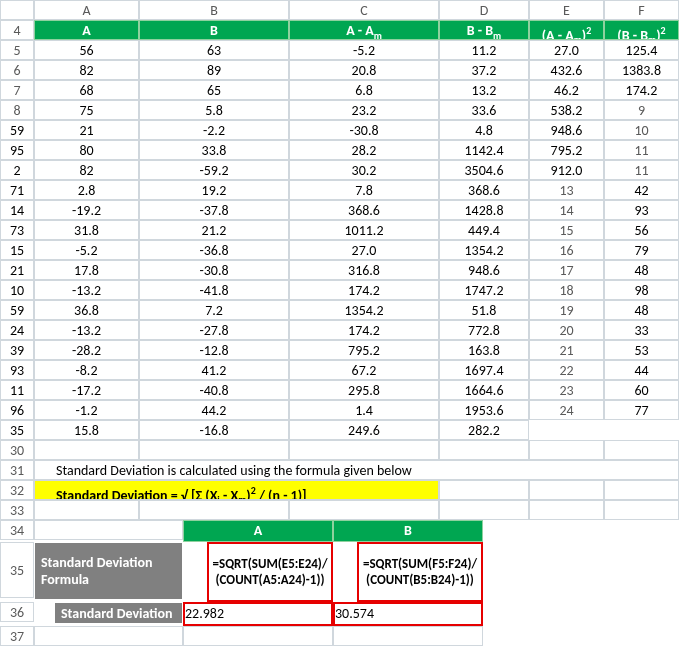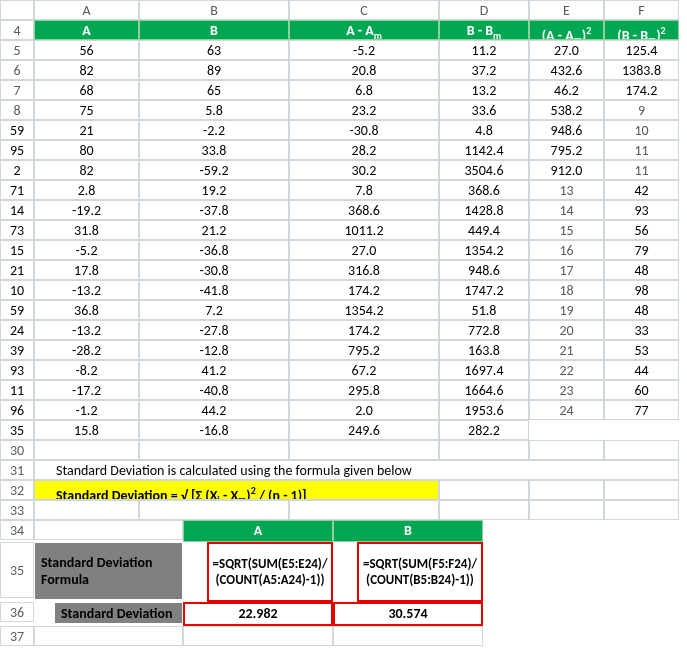--- a/index.html
+++ b/index.html
@@ -9,23 +9,23 @@
   .rh { background: #fff; text-align: center; color: #5a5a5a; }
   .green { background: #00a651; color: #fff; text-align: center; font-weight: bold; border-color:#8fd19e;}
   .data { text-align: center; }
   .txt { text-align: left; border:1px solid #d0d7dd; padding-left:21px;}
   .yellow { background: #ffff00; }
   .empty { border:1px solid #d0d7dd; }
   sub { font-size: 10px; }
   sup { font-size: 10px; }
 
   .block2 { display:grid; grid-template-columns: 34px 149px 150px 150px; margin-top:0;}
-  .gray { background:#808080; color:#000000; font-weight:bold; border:1px solid #fff; display:flex; align-items:center; padding-left:6px;}
+  .gray { background:#808080; color:#ffffff; font-weight:bold; border:1px solid #fff; display:flex; align-items:center; padding-left:6px;}
   .redbox { border:2px solid #e60000; text-align:center; font-weight:bold; display:flex; align-items:center; justify-content:center; flex-direction:column; font-size:13px; line-height:1.25;margin-left:24px;}
-  .redthin { border:2px solid #e60000; text-align:center; font-weight:bold; height:20px; line-height:20px;}
+  .redthin { border:2px solid #e60000; text-align:left; font-weight:normal; height:20px; line-height:20px;}
   .green2 { background:#00a651; color:#fff; text-align:center; font-weight:bold; height:20px; line-height:20px; border:1px solid #8fd19e;}
 </style>
 </head>
 <body>
 
 <div class="sheet">
   <div class="cell ch"></div>
   <div class="cell ch">A</div>
   <div class="cell ch">B</div>
   <div class="cell ch">C</div>
@@ -163,21 +163,21 @@
     <div class="cell data">11</div>
     <div class="cell data">-17.2</div>
     <div class="cell data">-40.8</div>
     <div class="cell data">295.8</div>
     <div class="cell data">1664.6</div>
     <div class="cell rh">23</div>
     <div class="cell data">60</div>
     <div class="cell data">96</div>
     <div class="cell data">-1.2</div>
     <div class="cell data">44.2</div>
-    <div class="cell data">2.0</div>
+    <div class="cell data">1.4</div>
     <div class="cell data">1953.6</div>
     <div class="cell rh">24</div>
     <div class="cell data">77</div>
     <div class="cell data">35</div>
     <div class="cell data">15.8</div>
     <div class="cell data">-16.8</div>
     <div class="cell data">249.6</div>
     <div class="cell data">282.2</div>
   </div>
 

